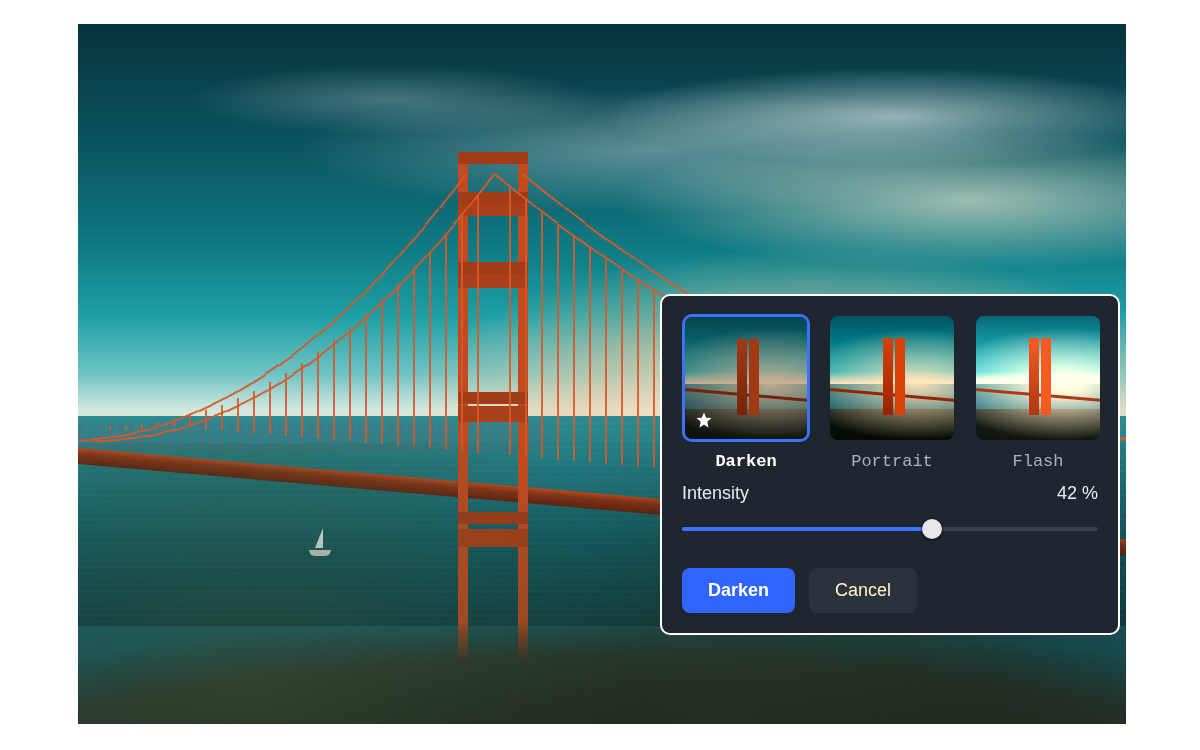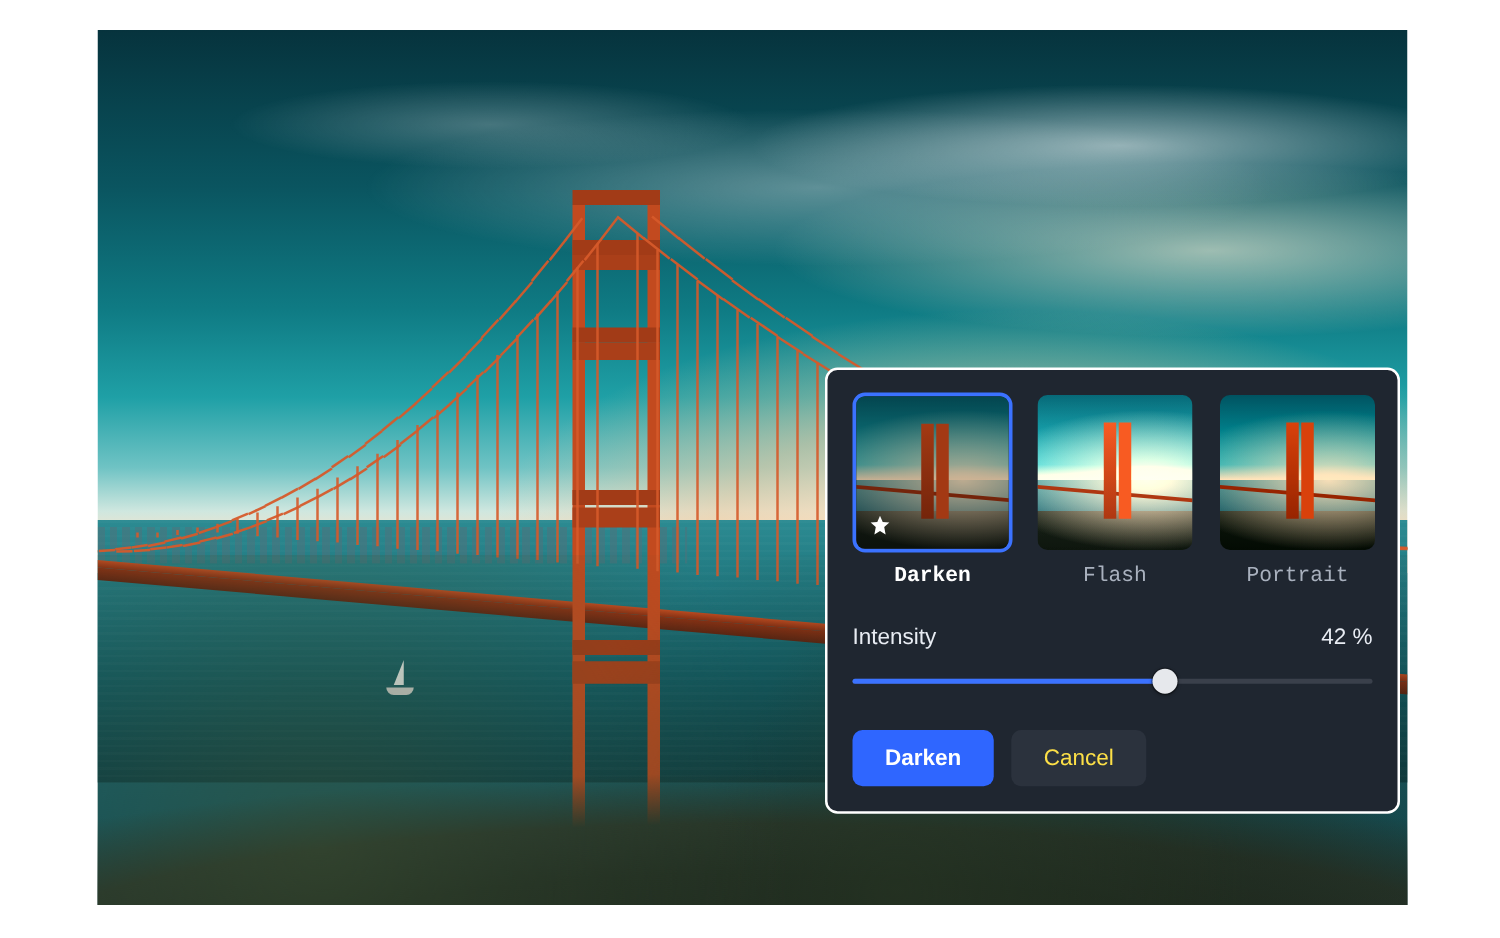--- a/index.html
+++ b/index.html
@@ -172,21 +172,21 @@
     display:flex; align-items:center; justify-content:center;
   }
   .star-badge svg{ width:18px; height:18px; fill:#ffffff; }
   .thumb .label{
     margin-top:10px; font-size:17px; color:#a9b1be;font-family:Liberation Mono, monospace;
   }
   .thumb.selected .label{ color:#ffffff; font-weight:700; }
 
   .intensity-row{
     display:flex; justify-content:space-between; align-items:center;
-    margin-top:28px; font-size:18px; color:#e8ecf3;
+    margin-top:12px; font-size:18px; color:#e8ecf3;
   }
   .slider-wrap{ position:relative; margin-top:14px; height:22px; }
   .slider-track{
     position:absolute; left:0; right:0; top:50%; height:4px; transform:translateY(-50%);
     background:#3a404b; border-radius:2px;
   }
   .slider-fill{
     position:absolute; left:0; top:50%; height:4px; transform:translateY(-50%);
     background:#3b72ff; border-radius:2px;
   }
@@ -194,21 +194,21 @@
     position:absolute; top:50%; width:20px; height:20px; transform:translate(-50%,-50%);
     background:#e6e8ec; border-radius:50%;
     box-shadow:0 0 0 1px rgba(0,0,0,0.25), 0 1px 3px rgba(0,0,0,0.5);
   }
 
   .actions{ display:flex; gap:14px; margin-top:28px; }
   .btn{
     padding:12px 26px; border-radius:8px; font-size:18px; border:none; cursor:pointer;
   }
   .btn-primary{ background:#2f66ff; color:#ffffff; font-weight:600; }
-  .btn-secondary{ background:#2b323d; color:#fde047; }
+  .btn-secondary{ background:#2b323d; color:#fef9c3; }
 
 </style>
 </head>
 <body>
 
 <div class="stage">
 
   <div class="photo-frame">
     <div class="photo-bg"></div>
     <div class="clouds"></div>
@@ -438,30 +438,30 @@
             <svg viewBox="0 0 24 24">
                 <path d="M12 2l2.9 6.9L22 9.3l-5.5 4.9L18 22l-6-3.7L6 22l1.5-7.8L2 9.3l7.1-0.4L12 2z"></path>
               </svg>
           </span>
         </div>
         <div class="label">Darken</div>
       </div>
 
       <div class="thumb">
         <div class="swatch">
-          <div class="mini flash"></div>
-        </div>
-        <div class="label">Flash</div>
+          <div class="mini portrait"></div>
+        </div>
+        <div class="label">Portrait</div>
       </div>
 
       <div class="thumb">
         <div class="swatch">
-          <div class="mini portrait"></div>
-        </div>
-        <div class="label">Portrait</div>
+          <div class="mini flash"></div>
+        </div>
+        <div class="label">Flash</div>
       </div>
 
     </div>
 
     <div class="intensity-row">
       <span>Intensity</span>
       <span>42 %</span>
     </div>
 
     <div class="slider-wrap">

